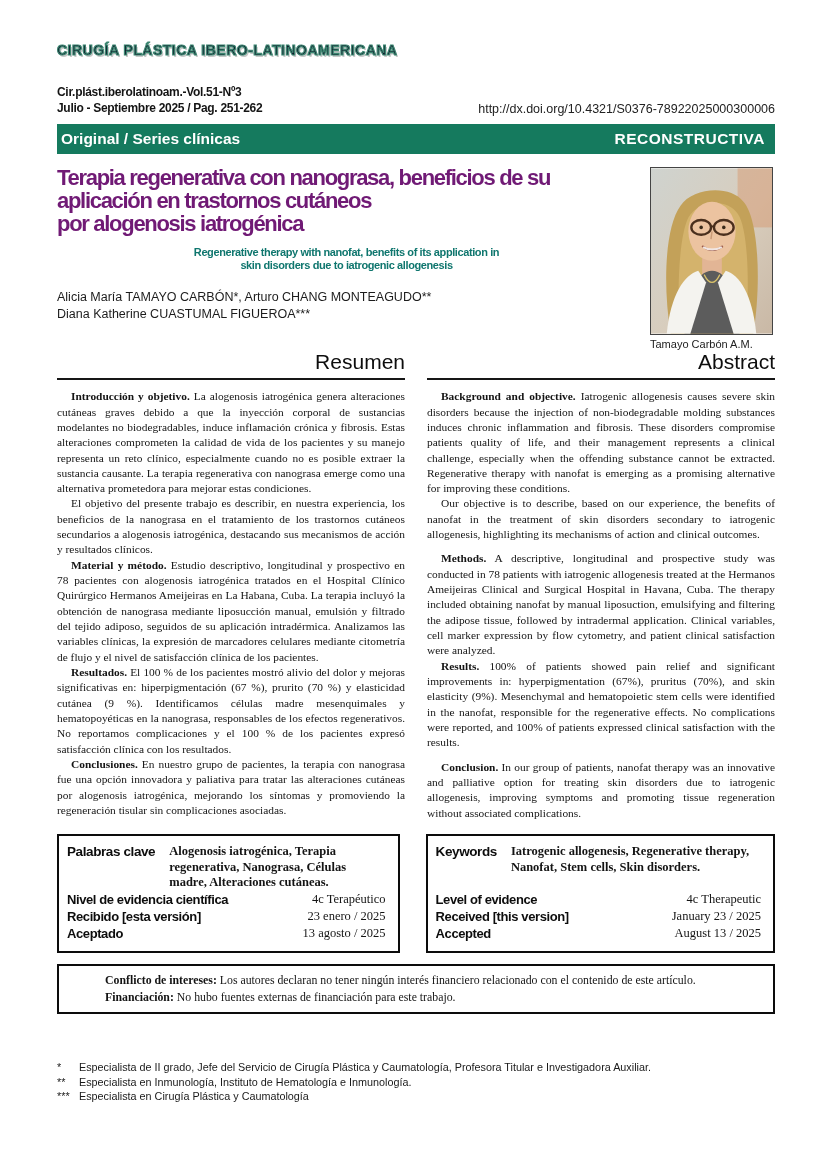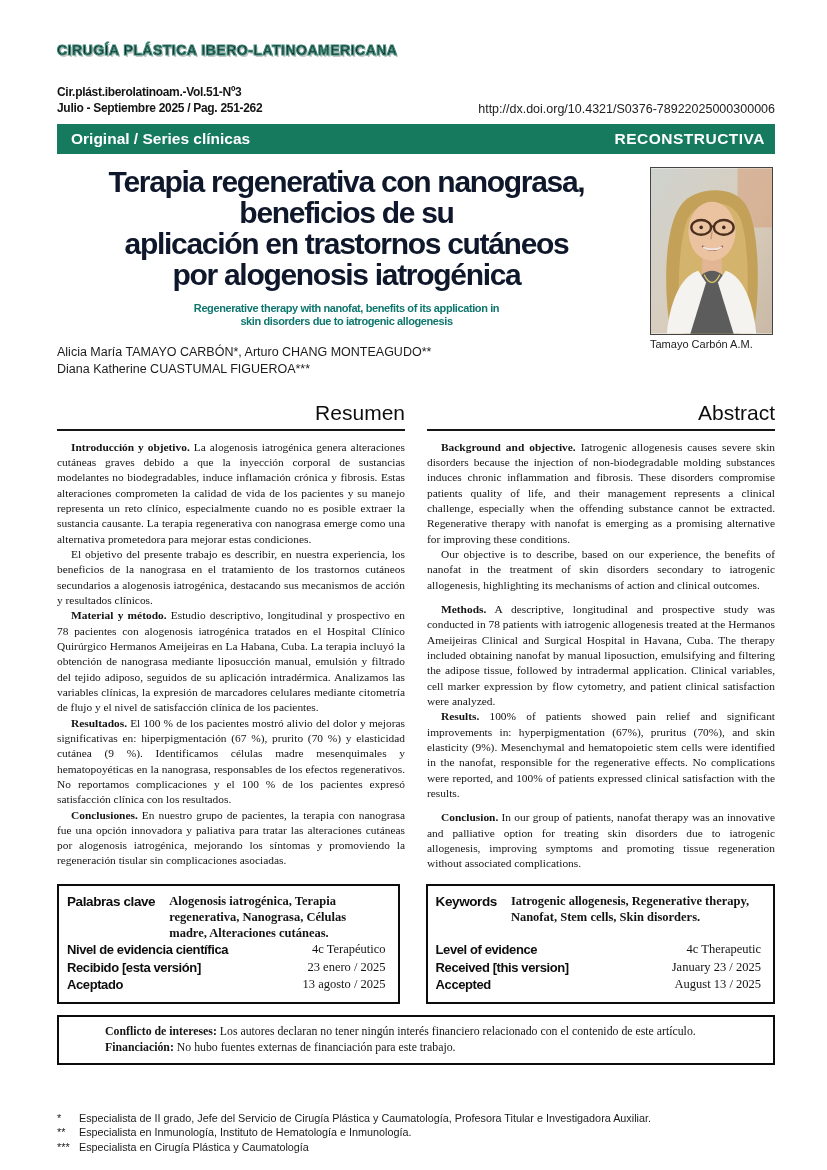--- a/index.html
+++ b/index.html
@@ -10,35 +10,35 @@
   .logo {
     font-family:"Liberation Sans", sans-serif; font-weight:700; font-size:14px;
     letter-spacing:0.5px; color:#0f172a;
     -webkit-text-stroke:1.2px #3b8670;
     text-shadow:1.5px 1.5px 0 #c8c8c8;
     white-space:nowrap;
   }
   .cite-row { display:flex; justify-content:space-between; align-items:flex-end; margin-top:27px; }
   .cite-left { font-family:"Liberation Sans", sans-serif; font-weight:700; font-size:12px; letter-spacing:-0.3px; line-height:1.3; color:#141414; }
   .doi { font-family:"Liberation Sans", sans-serif; font-size:12.5px; color:#222; }
-  .band { display:flex; justify-content:space-between; align-items:center; background:#157a5e; height:30px; margin-top:8px; padding:0 10px 0 14px; }
+  .band { display:flex; justify-content:space-between; align-items:center; background:#157a5e; height:30px; margin-top:8px; padding:0 10px 0 4px; }
   .band-left  { font-family:"Liberation Sans", sans-serif; font-weight:700; font-size:15.5px; color:#fff; }
   .band-right { font-family:"Liberation Sans", sans-serif; font-weight:700; font-size:15.5px; color:#fff; letter-spacing:0.5px; }
 
   
   .title-zone { display:grid; grid-template-columns:1fr 125px; column-gap:14px; margin-top:13px; }
-  .title-es { font-family:"Liberation Sans", sans-serif; font-weight:700; font-size:30px; letter-spacing:-1.3px; line-height:1.03; text-align:center; color:#0f172a; }
+  .title-es { font-family:"Liberation Sans", sans-serif; font-weight:700; font-size:22px; letter-spacing:-1.3px; line-height:1.03; text-align:left; color:#701a75; }
   .title-en { font-family:"Liberation Sans", sans-serif; font-weight:700; font-size:11px; letter-spacing:-0.4px; line-height:1.2; text-align:center; margin-top:11px; color:#0f766e; }
   .authors { font-family:"Liberation Sans", sans-serif; font-size:12.5px; line-height:1.38; margin-top:16px; color:#1c1c1c; }
   .photo-wrap { width:125px; }
   .photo { width:123px; height:168px; border:1px solid #444; display:block; }
   .photo-caption { font-family:"Liberation Sans", sans-serif; font-size:11px; margin-top:3px; text-align:left; color:#222; }
 
   
-  .cols { display:grid; grid-template-columns:1fr 1fr; column-gap:22px; margin-top:22px; }
+  .cols { display:grid; grid-template-columns:1fr 1fr; column-gap:22px; }
   .col-heading { font-family:"Liberation Sans", sans-serif; font-size:21px; font-weight:400; text-align:right; padding-bottom:4px; border-bottom:2px solid #161616; color:#0d0d0d; }
   .col-body { margin-top:9px; font-size:11.4px; line-height:1.345; text-align:justify; color:#141414; }
   .col-body p { text-indent:14px; }
   .col-body p.gap { margin-top:9px; }
 
   
   .boxes { display:grid; grid-template-columns:1fr 1.02fr; column-gap:26px; margin-top:13px; }
   .kwbox { border:2px solid #0c0c0c; padding:8px 12px 9px 8px; display:flex; flex-direction:column; min-height:118px; }
   .kw-top { display:flex; }
   .kw-label { font-family:"Liberation Sans", sans-serif; font-weight:700; font-size:13.5px; letter-spacing:-0.4px; white-space:nowrap; padding-right:14px; color:#0d0d0d; }

